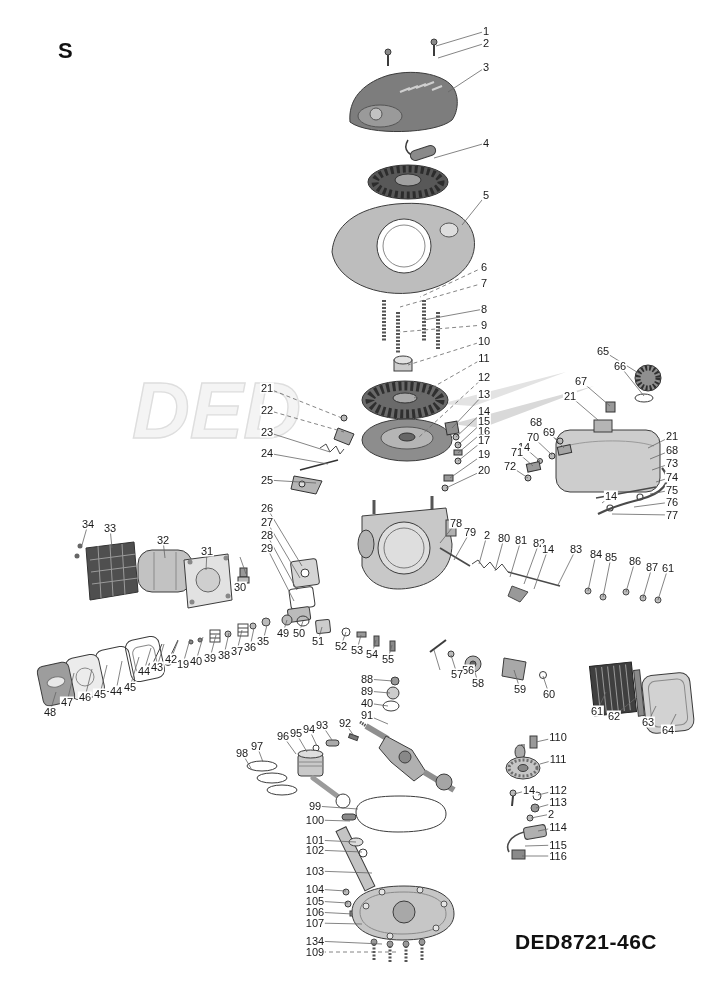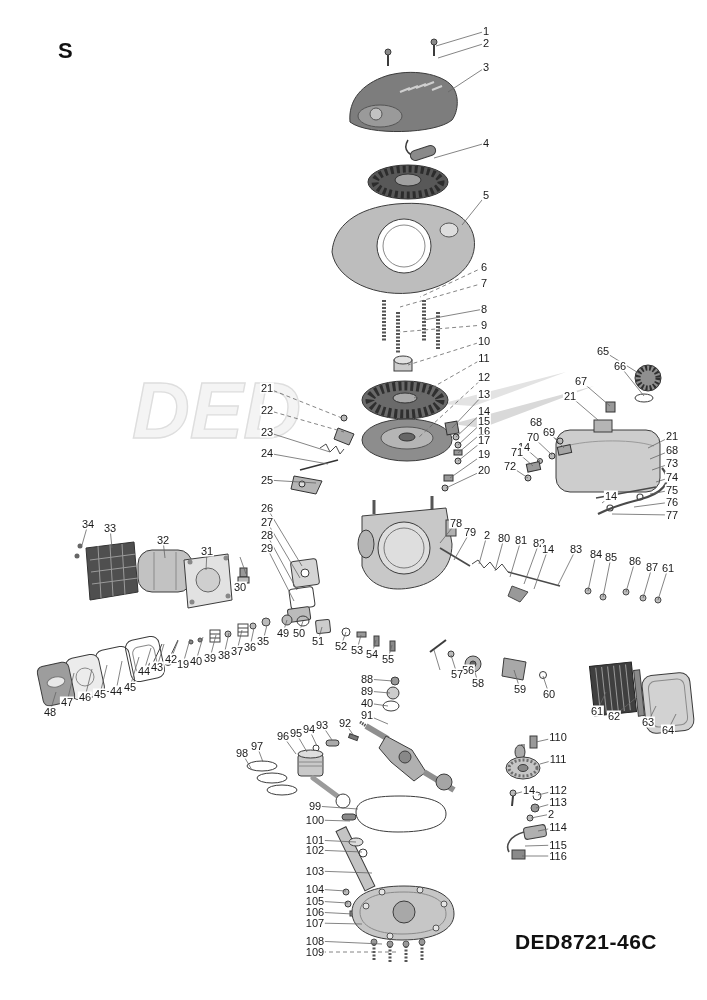--- a/index.html
+++ b/index.html
@@ -597,21 +597,21 @@
       <span class="callout" style="left: 242px; top: 753px;">98</span>
       <span class="callout" style="left: 315px; top: 806px;">99</span>
       <span class="callout" style="left: 315px; top: 820px;">100</span>
       <span class="callout" style="left: 315px; top: 840px;">101</span>
       <span class="callout" style="left: 315px; top: 850px;">102</span>
       <span class="callout" style="left: 315px; top: 871px;">103</span>
       <span class="callout" style="left: 315px; top: 889px;">104</span>
       <span class="callout" style="left: 315px; top: 901px;">105</span>
       <span class="callout" style="left: 315px; top: 912px;">106</span>
       <span class="callout" style="left: 315px; top: 923px;">107</span>
-      <span class="callout" style="left: 315px; top: 941px;">108</span>
+      <span class="callout" style="left: 315px; top: 941px;">134</span>
       <span class="callout" style="left: 315px; top: 952px;">109</span>
       <span class="callout" style="left: 558px; top: 737px;">110</span>
       <span class="callout" style="left: 558px; top: 759px;">111</span>
       <span class="callout" style="left: 529px; top: 790px;">14</span>
       <span class="callout" style="left: 558px; top: 790px;">112</span>
       <span class="callout" style="left: 558px; top: 802px;">113</span>
       <span class="callout" style="left: 551px; top: 814px;">2</span>
       <span class="callout" style="left: 558px; top: 827px;">114</span>
       <span class="callout" style="left: 558px; top: 845px;">115</span>
       <span class="callout" style="left: 558px; top: 856px;">116</span>

